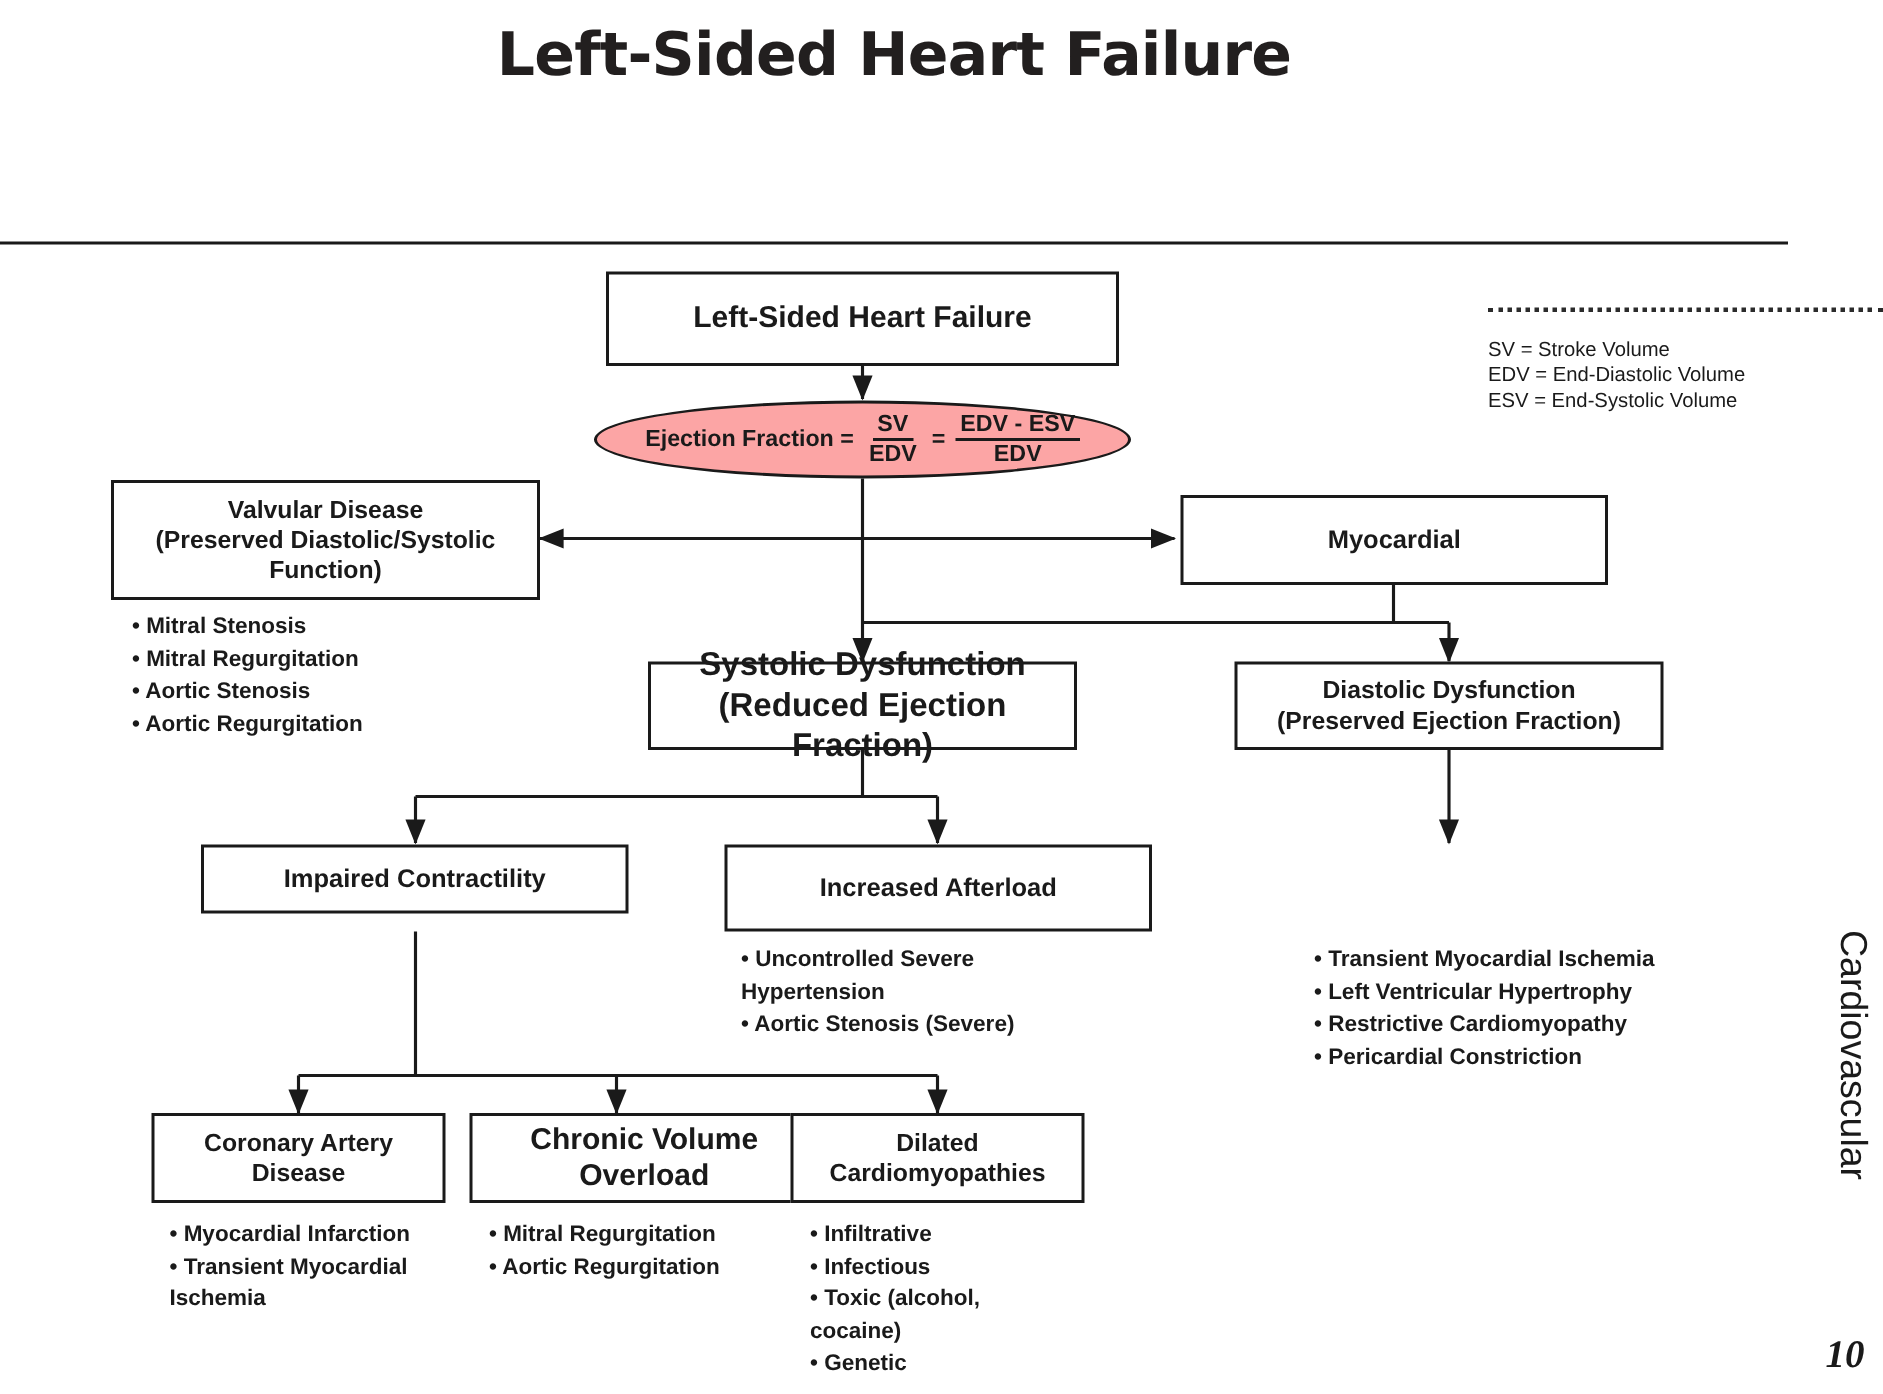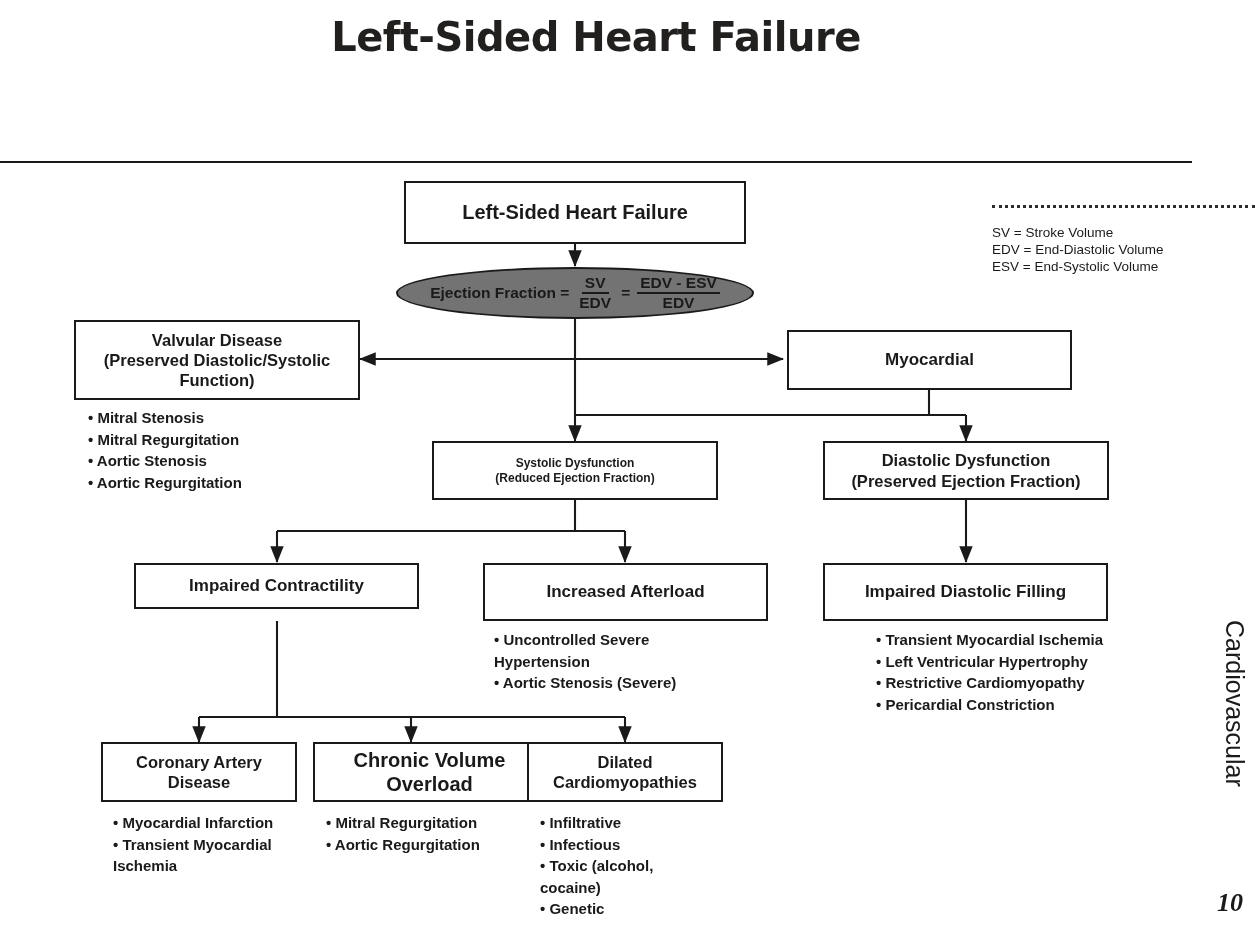--- a/index.html
+++ b/index.html
@@ -58,21 +58,21 @@
     text-align:center;
     font-weight:bold;
     line-height:1.22;
     padding:2px 6px;
   }
   .node span{display:block;}
 
   .oval{
     position:absolute;box-sizing:border-box;
     border:2px solid #1a1a1a;border-radius:50%/50%;
-    background:#737373;
+    background:#fca5a5;
     display:flex;align-items:center;justify-content:center;
   }
 
   
   .formula{
     display:flex;align-items:center;justify-content:center;
     font-size:15.5px;font-weight:bold;gap:7px;white-space:nowrap;
   }
   .frac{display:inline-flex;flex-direction:column;align-items:center;line-height:1.05;}
   .frac .num{padding:0 3px 1px 3px;border-bottom:2px solid #1a1a1a;text-align:right;}
@@ -169,21 +169,21 @@
     <div>• Mitral Stenosis</div>
     <div>• Mitral Regurgitation</div>
     <div>• Aortic Stenosis</div>
     <div>• Aortic Regurgitation</div>
   </div>
 
   <div class="node" style="left:787px;top:330px;width:285px;height:60px;font-size:17px;">
     <span>Myocardial</span>
   </div>
 
-  <div class="node" style="left:432px;top:441px;width:286px;height:59px;font-size:12px;flex-direction:column;">
+  <div class="node" style="left:432px;top:441px;width:286px;height:59px;font-size:22px;flex-direction:column;">
     <span>Systolic Dysfunction</span>
     <span>(Reduced Ejection Fraction)</span>
   </div>
 
   <div class="node" style="left:823px;top:441px;width:286px;height:59px;font-size:16.5px;flex-direction:column;">
     <span>Diastolic Dysfunction</span>
     <span>(Preserved Ejection Fraction)</span>
   </div>
 
   <div class="node" style="left:134px;top:563px;width:285px;height:46px;font-size:17px;">
@@ -192,23 +192,20 @@
 
   <div class="node" style="left:483px;top:563px;width:285px;height:58px;font-size:17px;">
     <span>Increased Afterload</span>
   </div>
   <div class="bullets" style="left:494px;top:629px;width:265px;">
     <div>• Uncontrolled Severe</div>
     <div>Hypertension</div>
     <div>• Aortic Stenosis (Severe)</div>
   </div>
 
-  <div class="node" style="left:823px;top:563px;width:285px;height:58px;font-size:17px;">
-    <span>Impaired Diastolic Filling</span>
-  </div>
   <div class="bullets" style="left:876px;top:629px;width:290px;">
     <div>• Transient Myocardial Ischemia</div>
     <div>• Left Ventricular Hypertrophy</div>
     <div>• Restrictive Cardiomyopathy</div>
     <div>• Pericardial Constriction</div>
   </div>
 
   <div class="node" style="left:101px;top:742px;width:196px;height:60px;font-size:16.5px;flex-direction:column;">
     <span>Coronary Artery</span>
     <span>Disease</span>

